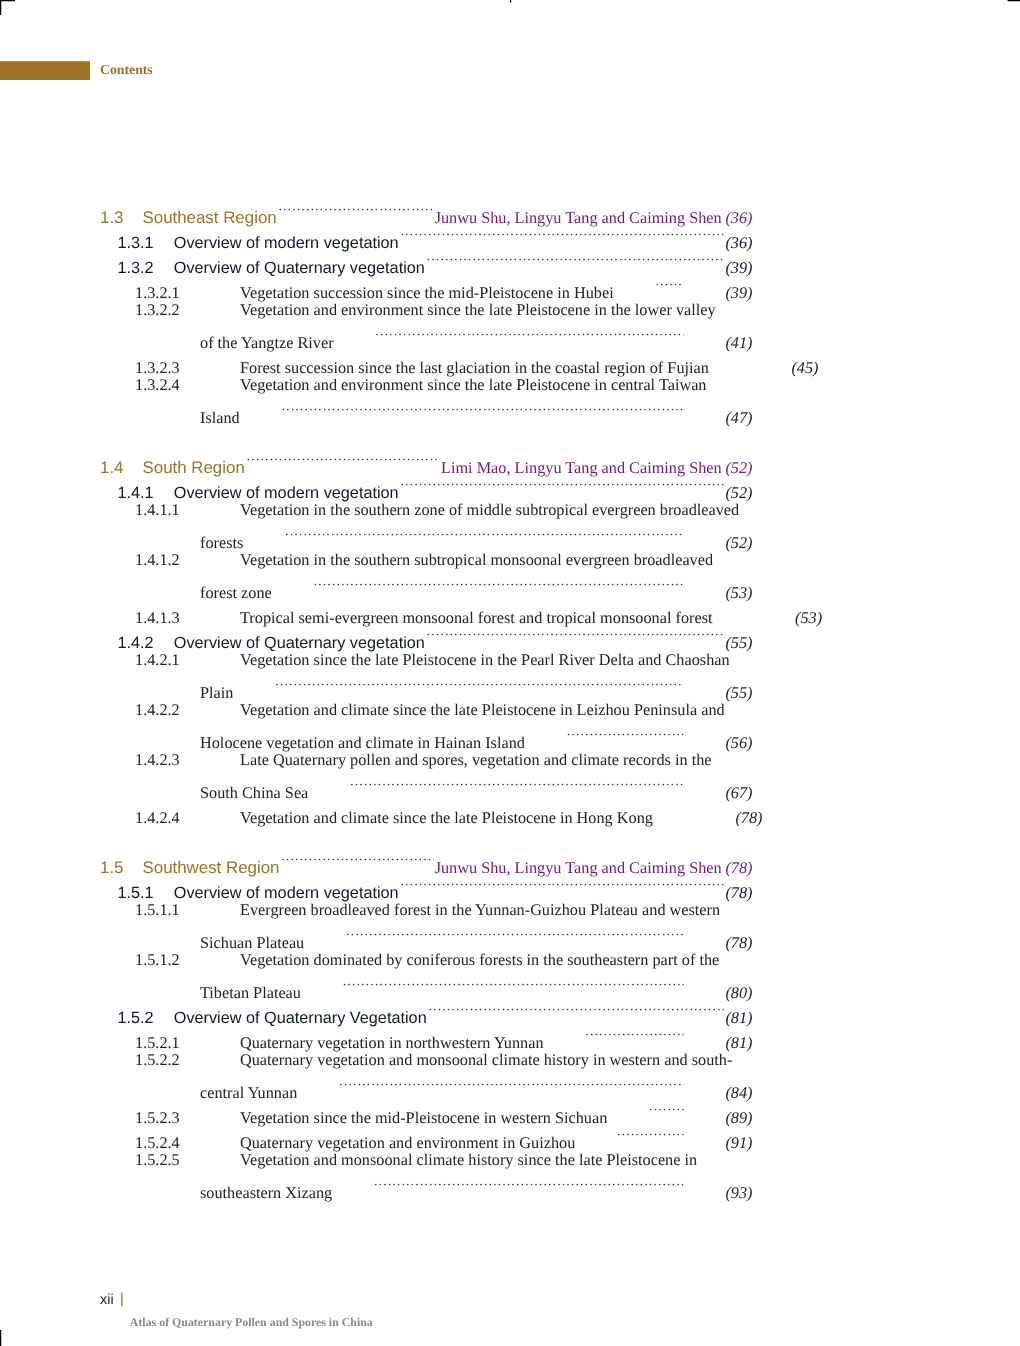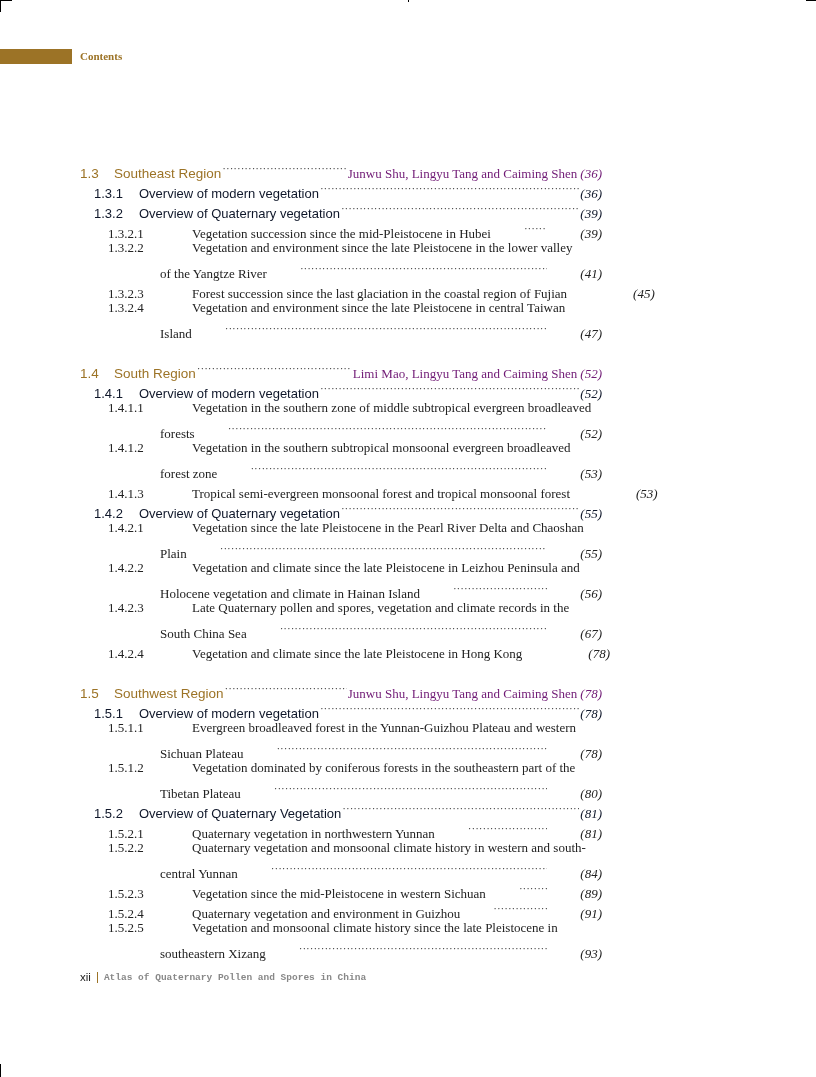--- a/index.html
+++ b/index.html
@@ -18,24 +18,24 @@
   .sec { font-family: "Liberation Sans", sans-serif; font-size: 13.5px; color: #9c7326; justify-content: flex-end; }
   .sec .num { width: 34px; }
   .sec .author, .sec .page { font-family: "Liberation Serif", serif; font-size: 13px; color: #701a75; }
   .sub { font-family: "Liberation Sans", sans-serif; font-size: 13px; color: #0f172a; padding-left: 14px; }
   .sub .num { width: 45px; }
   .sub .page { font-family: "Liberation Serif", serif; font-size: 13px; }
   .subsub { font-family: "Liberation Serif", serif; font-size: 13px; color: #222; padding-left: 28px; gap: 32px; }
   .subsub .num { width: 52px; }
   .subsub.cont { padding-left: 80px; }
   .gap { height: 20px; }
-  .footer { position: absolute; left: 80px; top: 971px; display: flex; align-items: center; }
+  .footer { position: absolute; left: 80px; top: 1015px; display: flex; align-items: center; }
   .footer .pg { font-family: "Liberation Sans", sans-serif; font-size: 11.5px; color: #222; }
   .footer .sep { width: 1px; height: 11px; background: #9c7326; margin: 0 6px 0 6px; }
-  .footer .book { font-family: Liberation Mono, monospace; font-weight: bold; font-size: 9.5px; color: #888; }
+  .footer .book { font-family: Liberation Serif, serif; font-weight: bold; font-size: 9.5px; color: #888; margin-top: 39px; }
 </style>
 </head>
 <body>
 
 <div class="crop" style="left:0;top:0;width:12px;height:1px;"></div>
 <div class="crop" style="left:0;top:0;width:1px;height:12px;"></div>
 <div class="crop" style="left:806px;top:0;width:10px;height:1px;"></div>
 <div class="crop" style="left:408px;top:0;width:1px;height:2px;"></div>
 <div class="crop" style="left:0;top:1064px;width:1px;height:13px;"></div>
 

